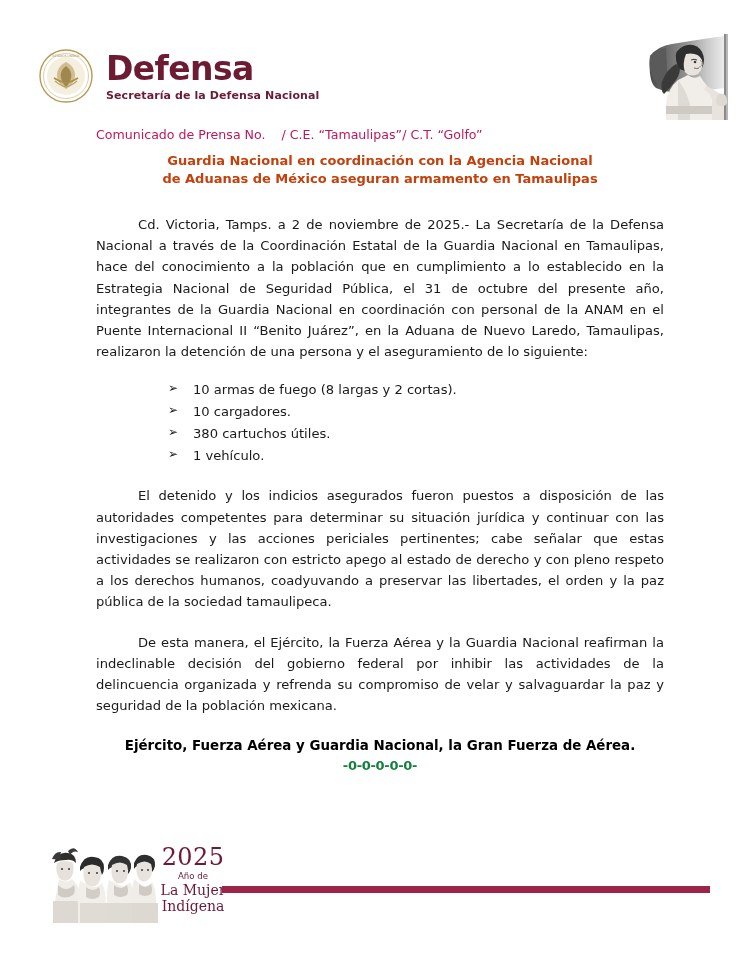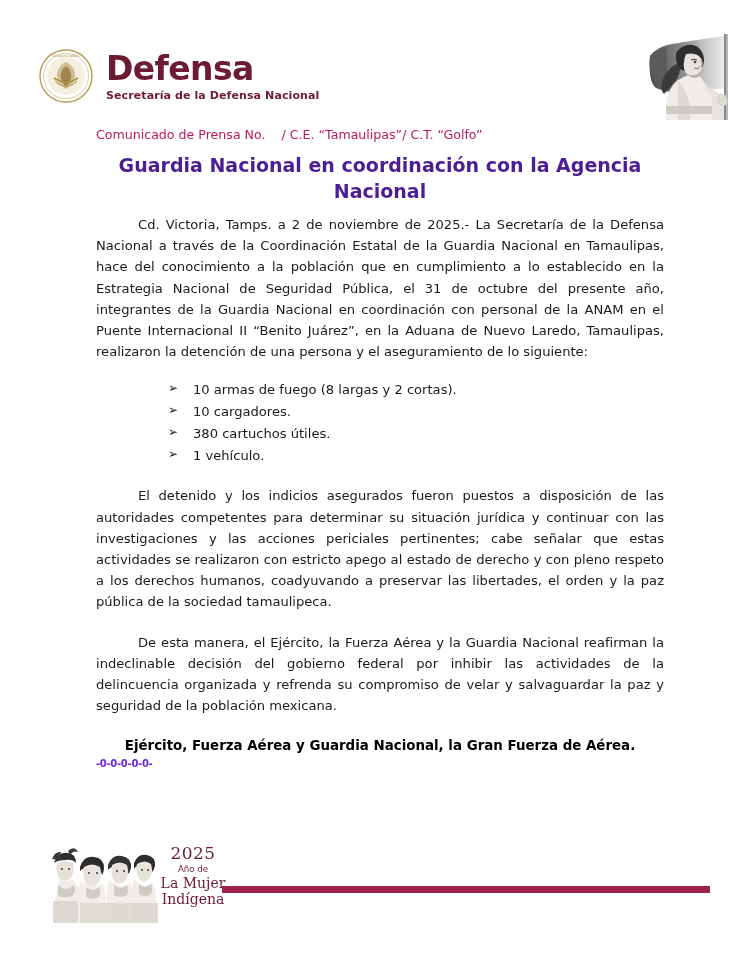--- a/index.html
+++ b/index.html
@@ -83,24 +83,24 @@
     color: #be185d;
     white-space: pre;
   }
   .doc-title {
     position: absolute;
     top: 152px;
     left: 0;
     width: 568px;
     text-align: center;
     font-family: "DejaVu Sans", sans-serif;
-    font-size: 19px;
+    font-size: 13px;
     font-weight: bold;
     line-height: 1.38;
-    color: #4c1d95;
+    color: #c2410c;
   }
 
   .body-block {
     position: absolute;
     top: 214px;
     left: 0;
     width: 568px;
   }
   p.para {
     margin: 0 0 0 0;
@@ -138,26 +138,26 @@
   .closing {
     margin-top: 22px;
     text-align: center;
     font-family: "DejaVu Sans", sans-serif;
     font-size: 13.4px;
     font-weight: bold;
     color: #000000;
   }
   .dashes {
     margin-top: 5px;
-    text-align: left;
-    font-family: "DejaVu Sans", sans-serif;
-    font-size: 10px;
+    text-align: center;
+    font-family: "DejaVu Sans", sans-serif;
+    font-size: 13px;
     font-weight: bold;
     letter-spacing: -0.3px;
-    color: #6d28d9;
+    color: #15803d;
   }
 
   
   .footer {
     position: absolute;
     left: 0;
     bottom: 36px;
     width: 750px;
     height: 96px;
   }
@@ -171,21 +171,21 @@
   .footer-text {
     position: absolute;
     left: 158px;
     top: 6px;
     width: 70px;
     text-align: center;
     color: #6d1a33;
     font-family: "DejaVu Serif", serif;
   }
   .f-year {
-    font-size: 17px;
+    font-size: 24px;
     line-height: 1.03;
     letter-spacing: 0.4px;
     display: block;
   }
   .f-anode {
     font-size: 8.6px;
     line-height: 1.2;
     display: block;
     margin-top: 1px;
     font-family: "DejaVu Sans", sans-serif;
@@ -267,20 +267,21 @@
     </svg>
   </span>
 </div>
 
 <div class="doc">
 
   <div class="comunicado">Comunicado de Prensa No.    / C.E. “Tamaulipas”/ C.T. “Golfo”</div>
 
   <div class="doc-title">
     <span>Guardia Nacional en coordinación con la Agencia Nacional</span><br>
+    <span>de Aduanas de México aseguran armamento en Tamaulipas</span>
   </div>
 
   <div class="body-block">
 
     <p class="para">Cd. Victoria, Tamps. a 2 de noviembre de 2025.- La Secretaría de la Defensa Nacional a través de la Coordinación Estatal de la Guardia Nacional en Tamaulipas, hace del conocimiento a la población que en cumplimiento a lo establecido en la Estrategia Nacional de Seguridad Pública, el 31 de octubre del presente año, integrantes de la Guardia Nacional en coordinación con personal de la ANAM en el Puente Internacional II “Benito Juárez”, en la Aduana de Nuevo Laredo, Tamaulipas, realizaron la detención de una persona y el aseguramiento de lo siguiente:</p>
 
     <ul class="items">
       <li>
         <span class="bullet">➢</span>
         <span>10 armas de fuego (8 largas y 2 cortas).</span>

